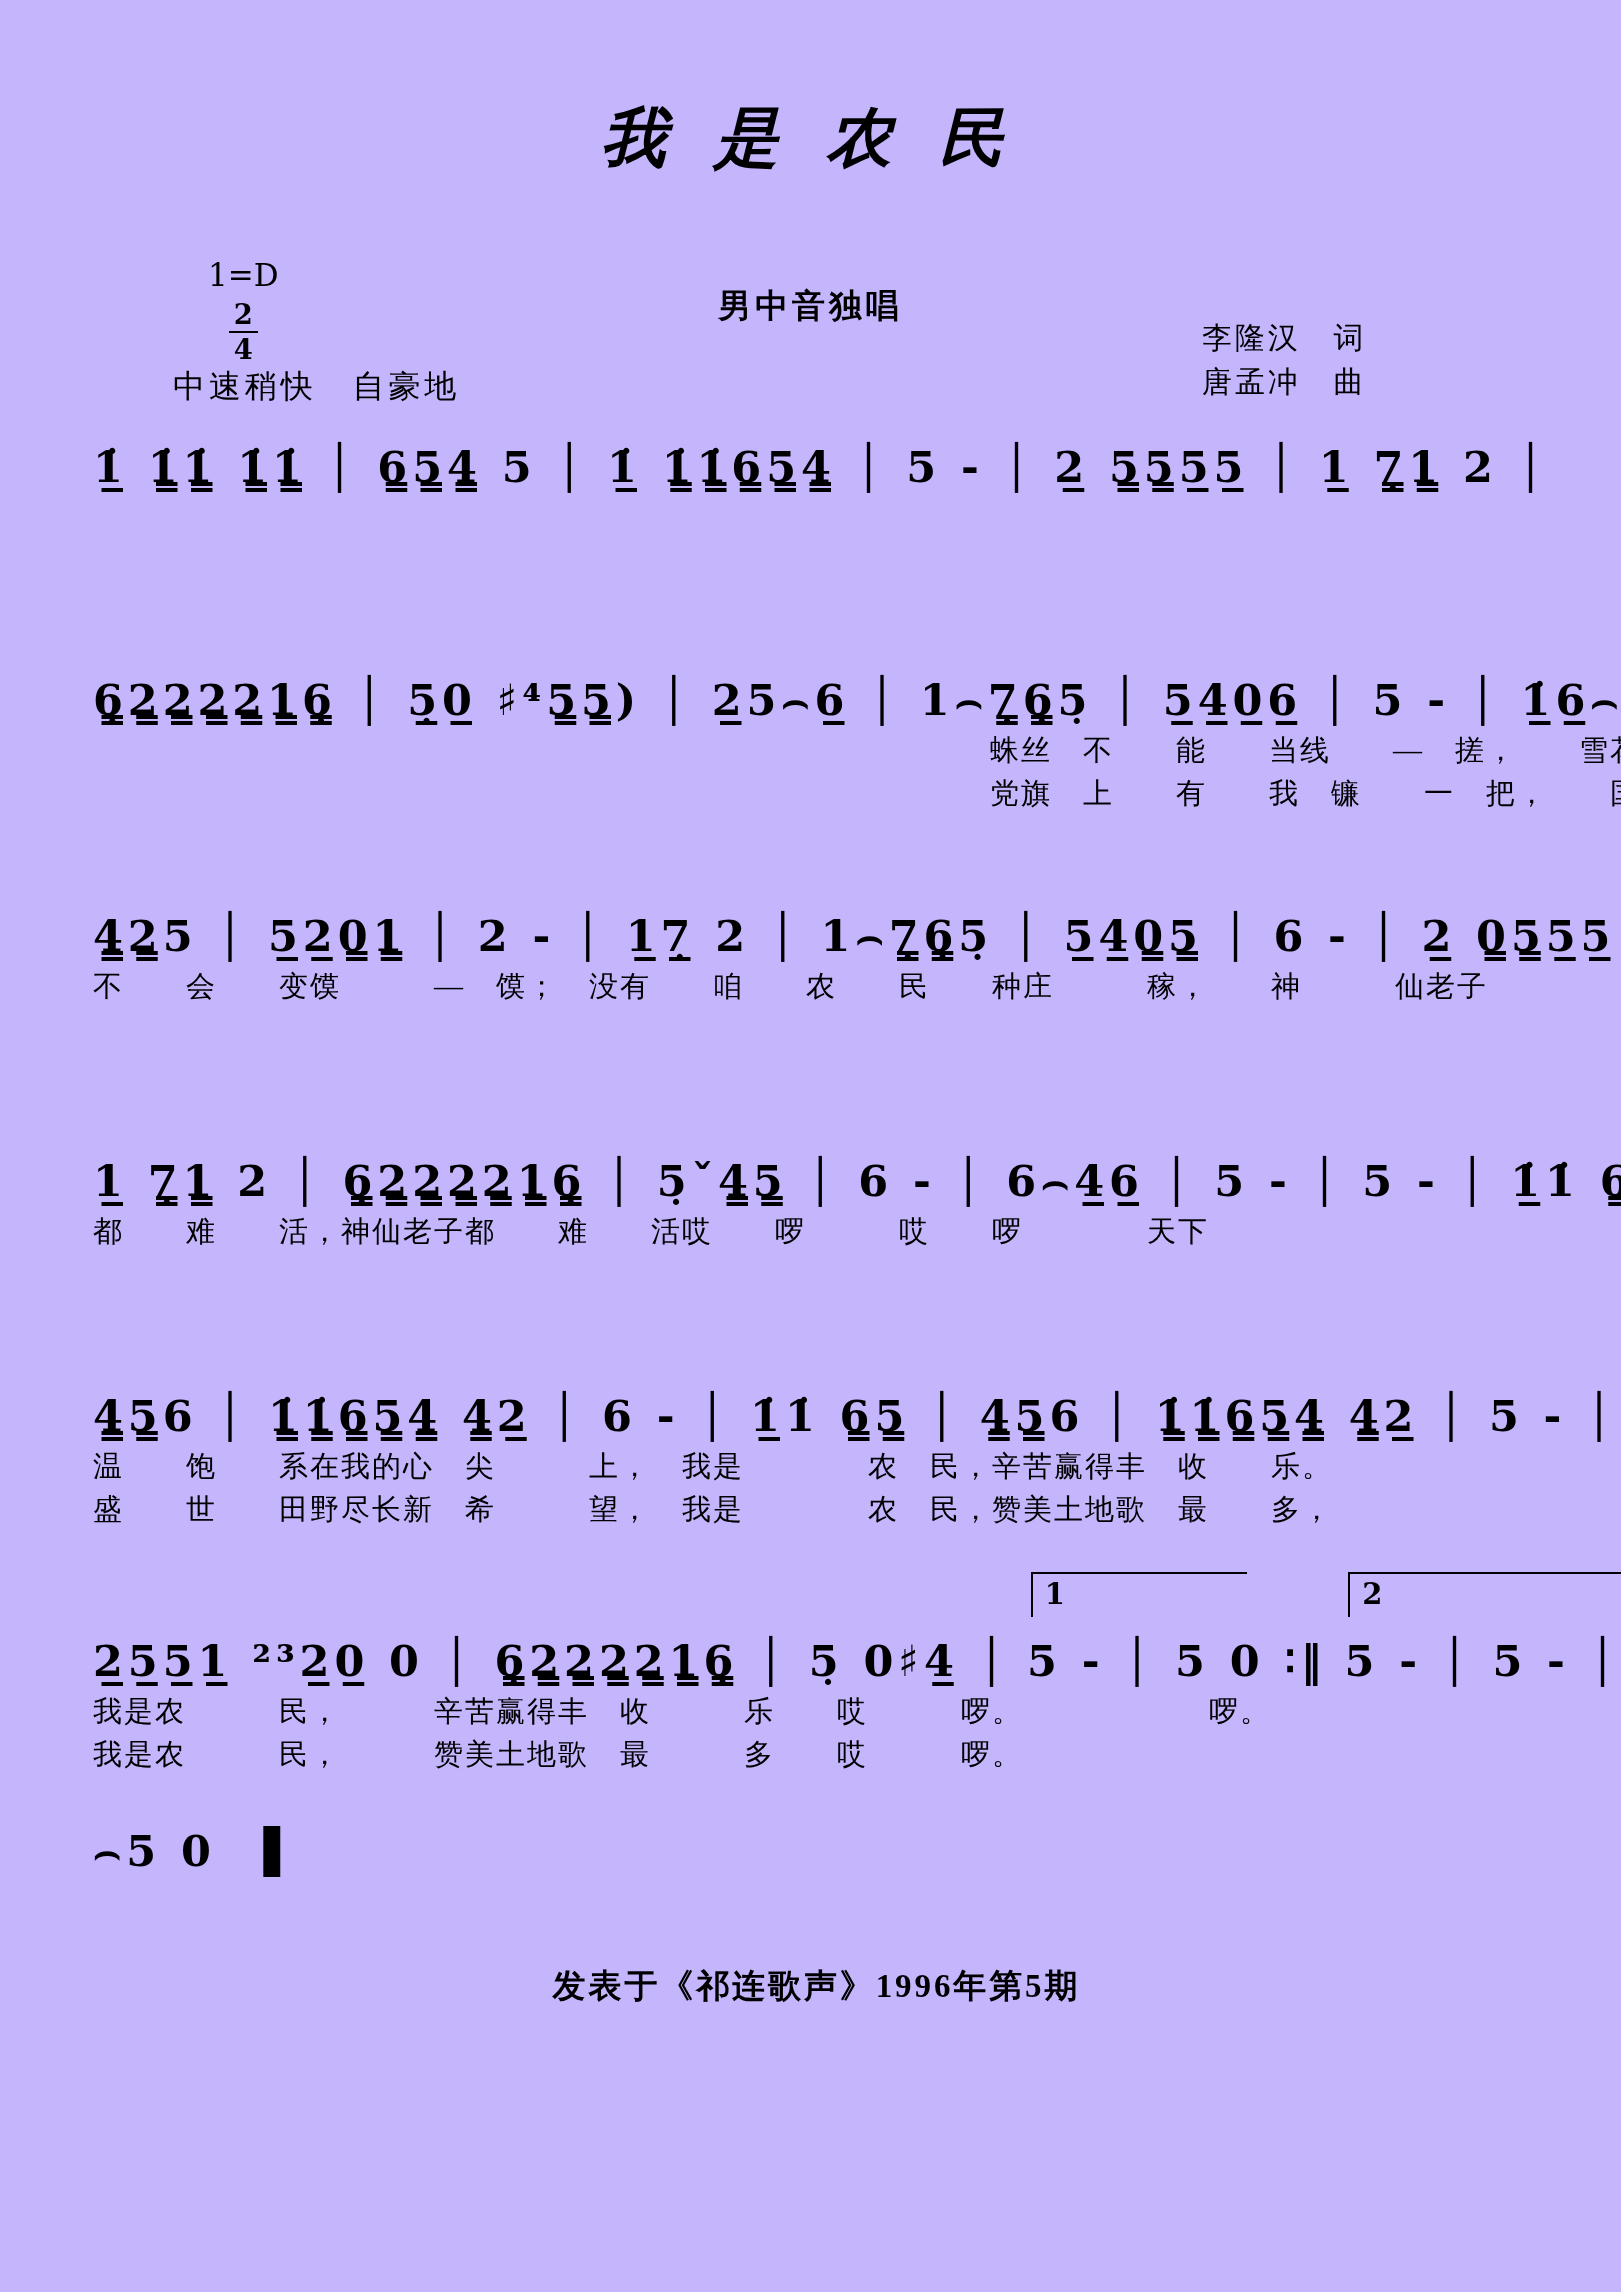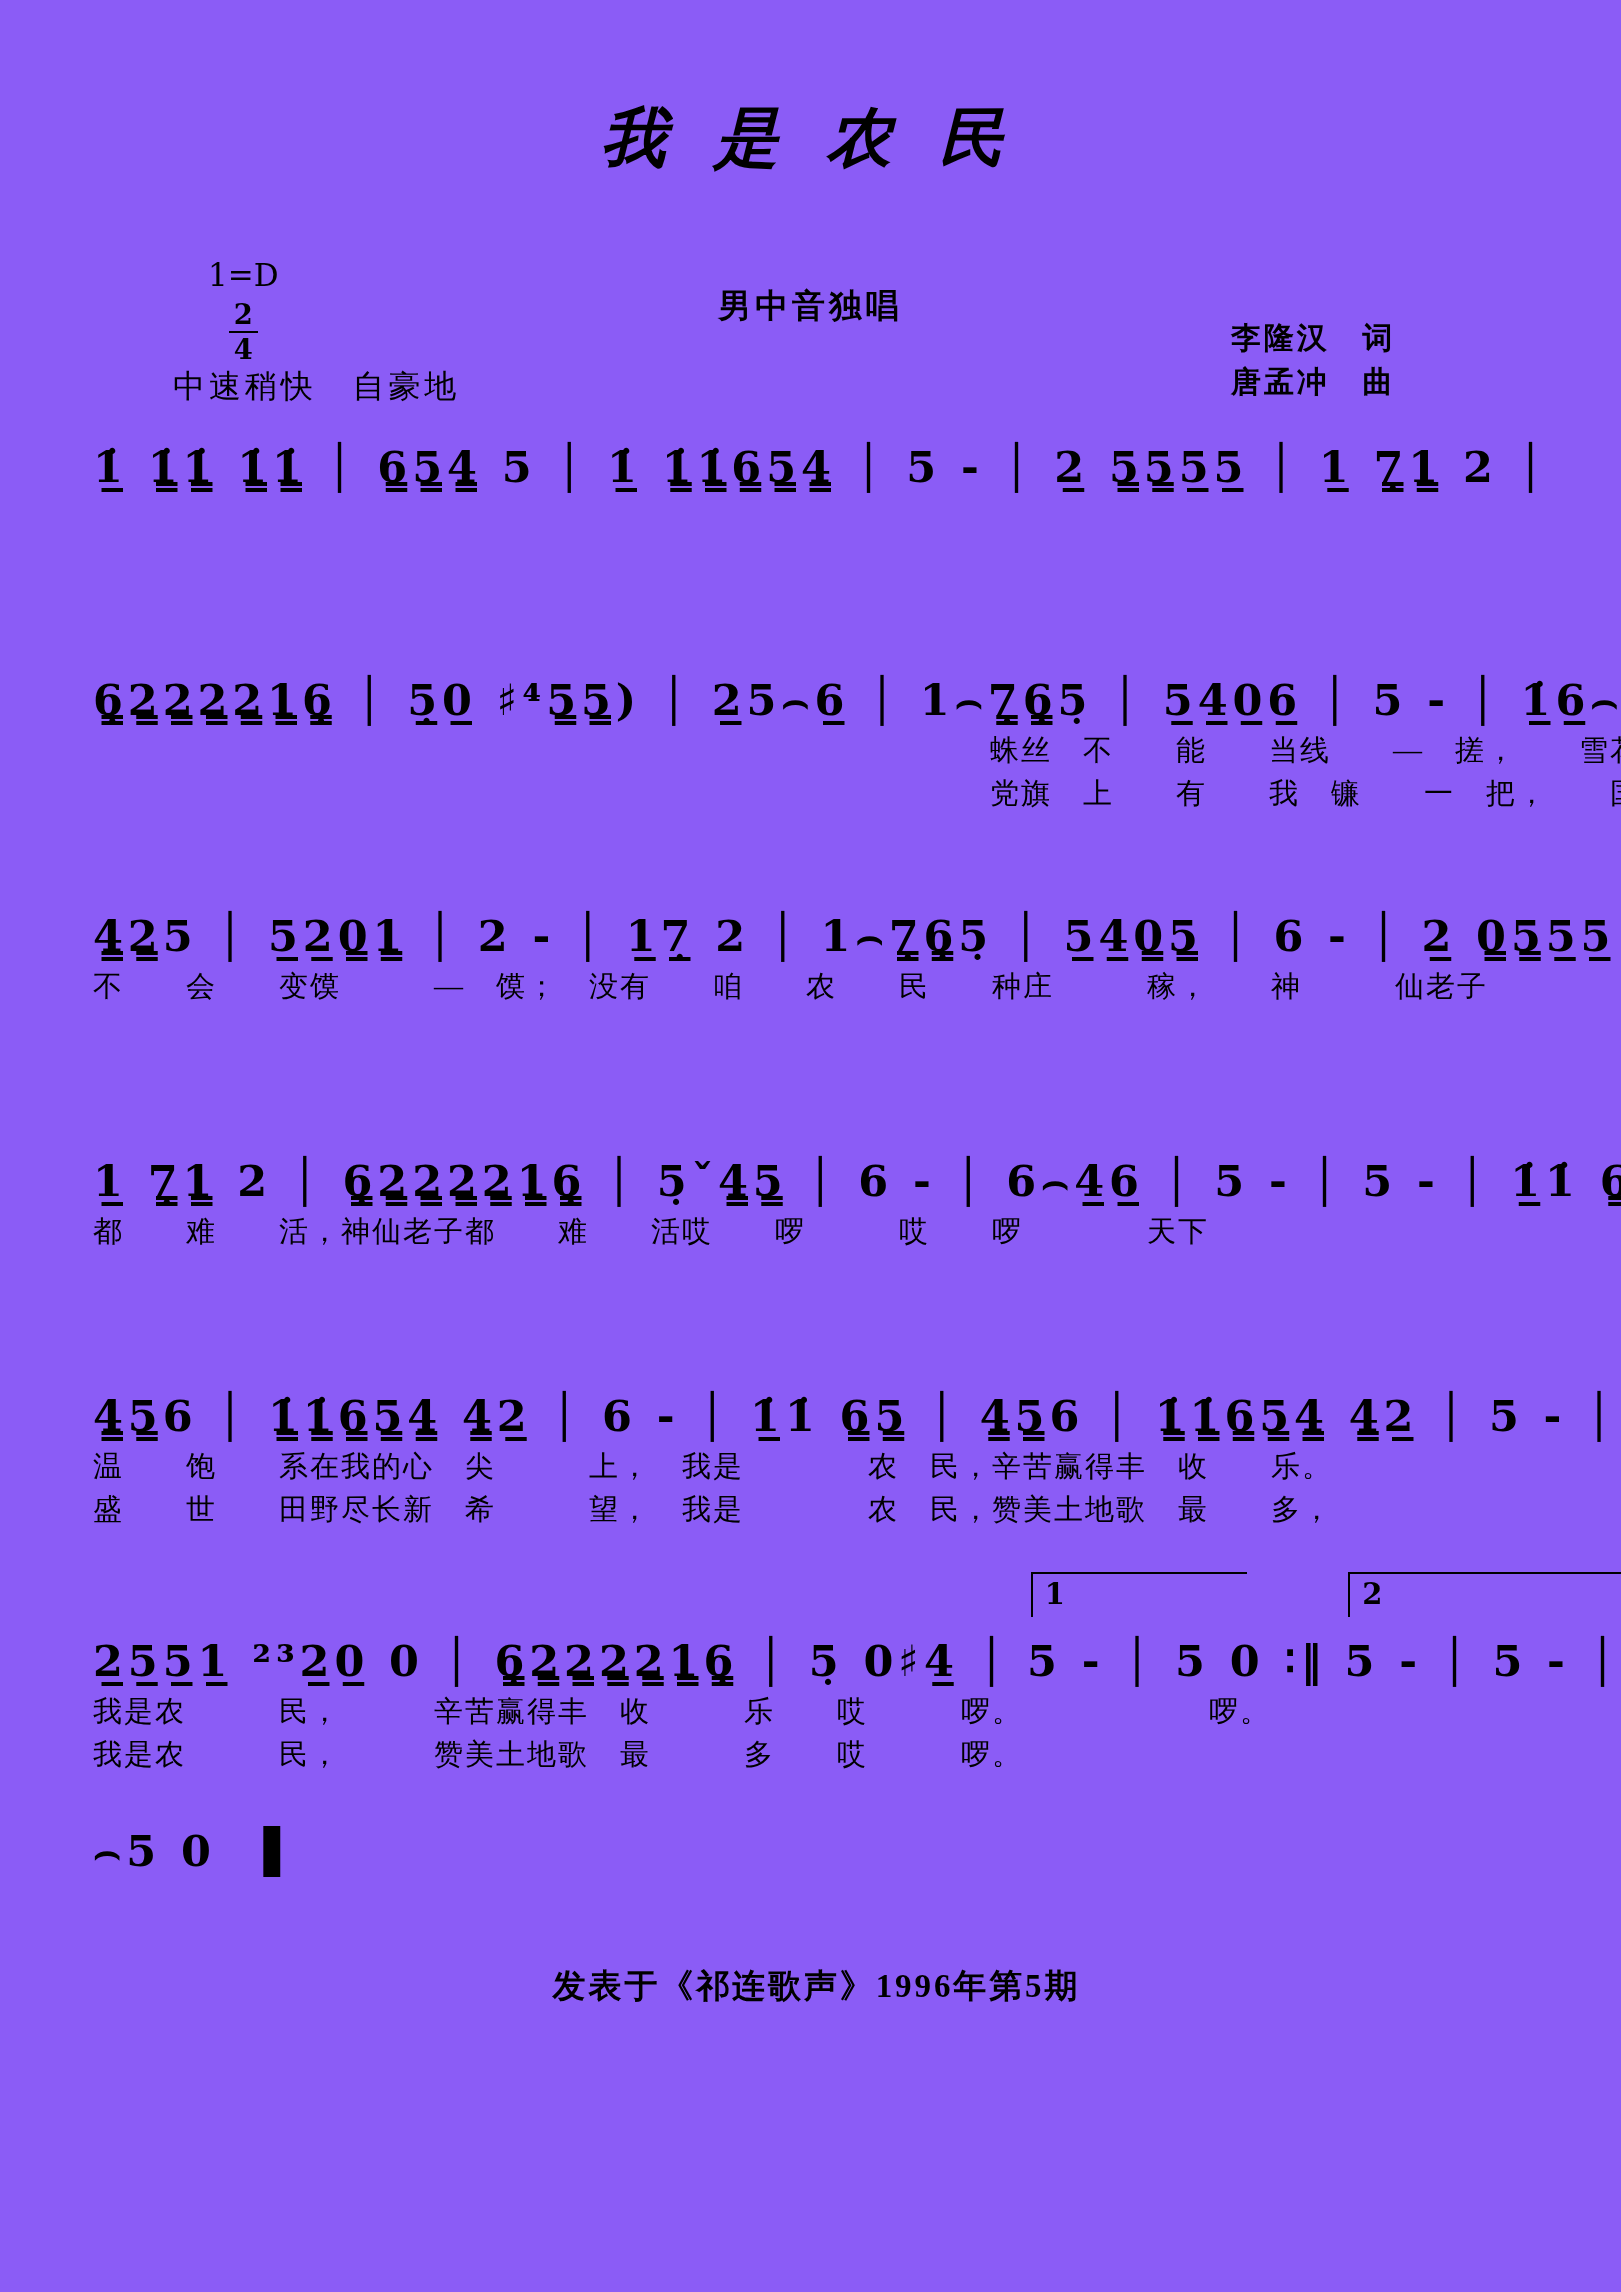--- a/index.html
+++ b/index.html
@@ -1,28 +1,28 @@
 <!DOCTYPE html>
 <html><head>
 <meta charset="utf-8">
 <style>
   html,body{margin:0;padding:0;background:#e8e8e8;}
-  .page{position:relative;width:1621px;height:2293px;background:#8b5cf6;color:#000;
+  .page{position:relative;width:1621px;height:2293px;background:#c4b5fd;color:#000;
         font-family:"Liberation Serif",serif;overflow:hidden;margin:0 auto;}
   .title{position:absolute;top:94px;left:0;right:0;text-align:center;
          font-size:65px;font-weight:bold;font-style:italic;letter-spacing:15.7px;}
   .keysig{position:absolute;top:257px;left:208px;display:flex;align-items:center;gap:7.8px;
           font-family:"DejaVu Serif",serif;font-size:31px;flex-direction:column;}
   .frac{display:inline-flex;flex-direction:column;align-items:center;line-height:1;
         font-size:27.4px;font-weight:bold;}
   .frac .num{border-bottom:2.9px solid #000;padding:0 4.9px 2.9px;}
   .frac .den{padding-top:2.9px;}
   .subtitle{position:absolute;top:284px;left:0;right:0;text-align:center;
             font-size:33px;font-weight:bold;letter-spacing:3.9px;}
-  .credits{position:absolute;top:316px;left:1231px;font-size:30px;font-weight:bold;
+  .credits{position:absolute;top:316px;left:1202px;font-size:30px;font-weight:normal;
            line-height:1.45;letter-spacing:2.9px;}
   .tempo{position:absolute;top:365px;left:173px;font-size:32px;font-weight:normal;letter-spacing:3.9px;}
   .system{position:absolute;left:93px;right:59px;}
   .notation{font-family:"DejaVu Serif",serif;font-weight:bold;font-size:43px;
             letter-spacing:4.9px;white-space:nowrap;line-height:1.25;}
   .lyrics{font-size:29px;white-space:nowrap;line-height:41px;letter-spacing:2px;margin-top:2px;}
   .sys2 .lyrics{padding-left:897px;}
   .volta{position:relative;display:inline-block;margin-left:17.6px;}
   .vbracket{position:absolute;top:-63px;left:3.9px;width:72%;height:45px;
             border-top:2.9px solid #000;border-left:2.9px solid #000;

